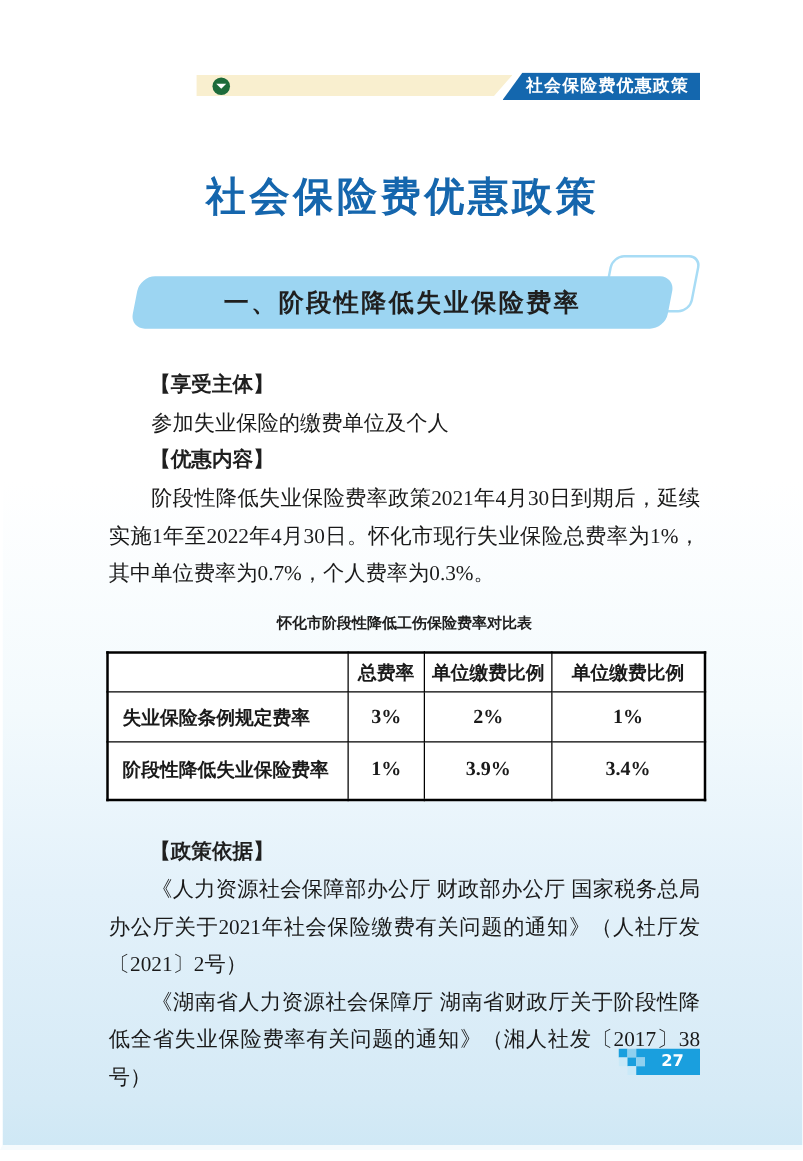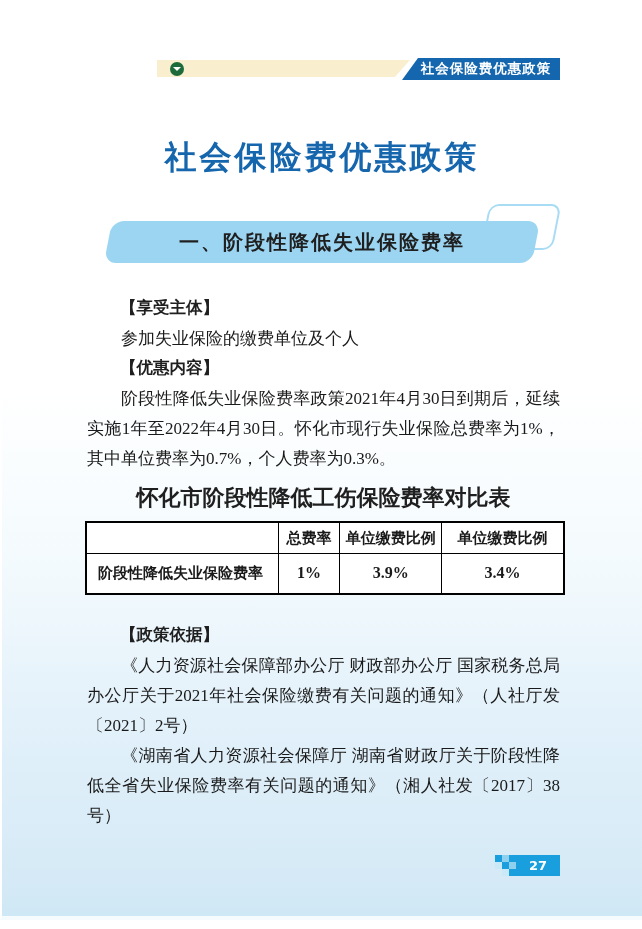--- a/index.html
+++ b/index.html
@@ -94,21 +94,21 @@
   .para {
     text-align: justify; text-indent: 2em;
     line-height: 30px; color: #1a1a1a;
   }
 
   
   .table-title {
     margin-top: 9px;
     text-align: center;
     font-family: "DejaVu Sans", "Liberation Sans", sans-serif;
-    font-weight: bold; font-size: 22px; color: #1f1f1f;
+    font-weight: bold; font-size: 12px; color: #1f1f1f;
     line-height: 30px;
   }
   table.cmp {
     margin: 8px 16px 0 -2px;
     width: 480px;
     border-collapse: collapse;
     border: 2px solid #000000;
     background: #ffffff;
   }
   table.cmp th, table.cmp td { border: 1px solid #000000; }
@@ -127,21 +127,21 @@
   table.cmp td.val {
     text-align: center; font-size: 16px; font-weight: bold;
     font-family: "Liberation Serif", "DejaVu Serif", serif;
   }
   .c1 { width: 193px; } .c2 { width: 62px; } .c3 { width: 102px; } .c4 { width: 123px; }
 
   .policy-block { margin-top: 26px; }
 
   
   .page-marker {
-    position: absolute; right: 82px; bottom: 40px;
+    position: absolute; right: 82px; bottom: 56px;
     display: flex; align-items: flex-start;
   }
   .pix-grid {
     display: grid; margin-top: 0;
     grid-template-columns: repeat(3, 7px);
     grid-template-rows: repeat(3, 7px);
   }
   .pix-grid i { display: block; width: 7px; height: 7px; }
   .page-num {
     width: 44px; height: 21px;
@@ -194,20 +194,26 @@
       <thead>
         <tr>
           <th></th>
           <th>总费率</th>
           <th>单位缴费比例</th>
           <th>单位缴费比例</th>
         </tr>
       </thead>
       <tbody>
         <tr>
+          <td class="rowlabel">失业保险条例规定费率</td>
+          <td class="val">3%</td>
+          <td class="val">2%</td>
+          <td class="val">1%</td>
+        </tr>
+        <tr>
           <td class="rowlabel">阶段性降低失业保险费率</td>
           <td class="val">1%</td>
           <td class="val">3.9%</td>
           <td class="val">3.4%</td>
         </tr>
       </tbody>
     </table>
 
     <div class="policy-block">
       <div class="sec-head">【政策依据】</div>

